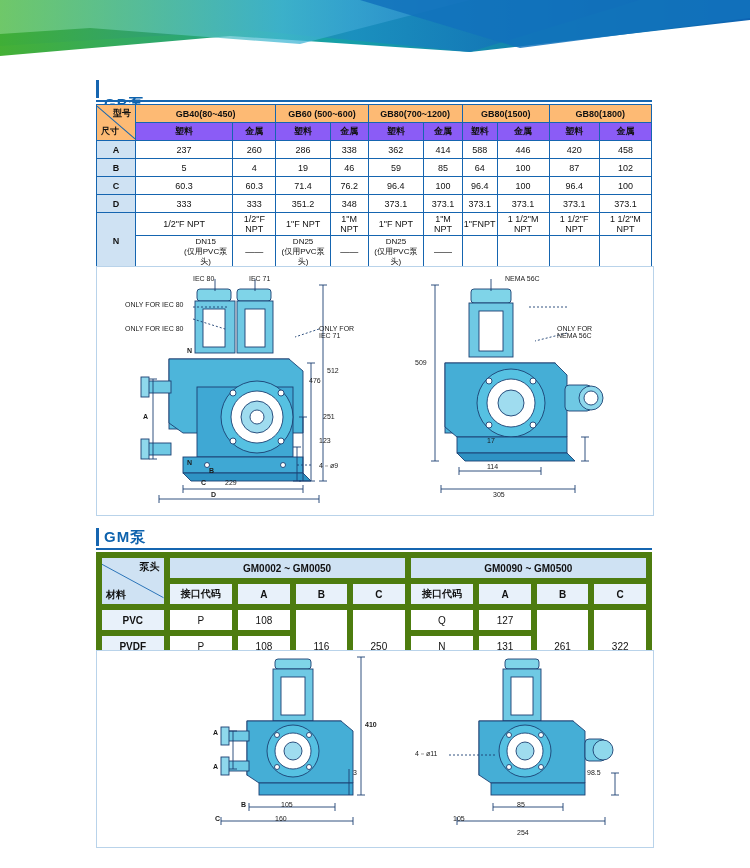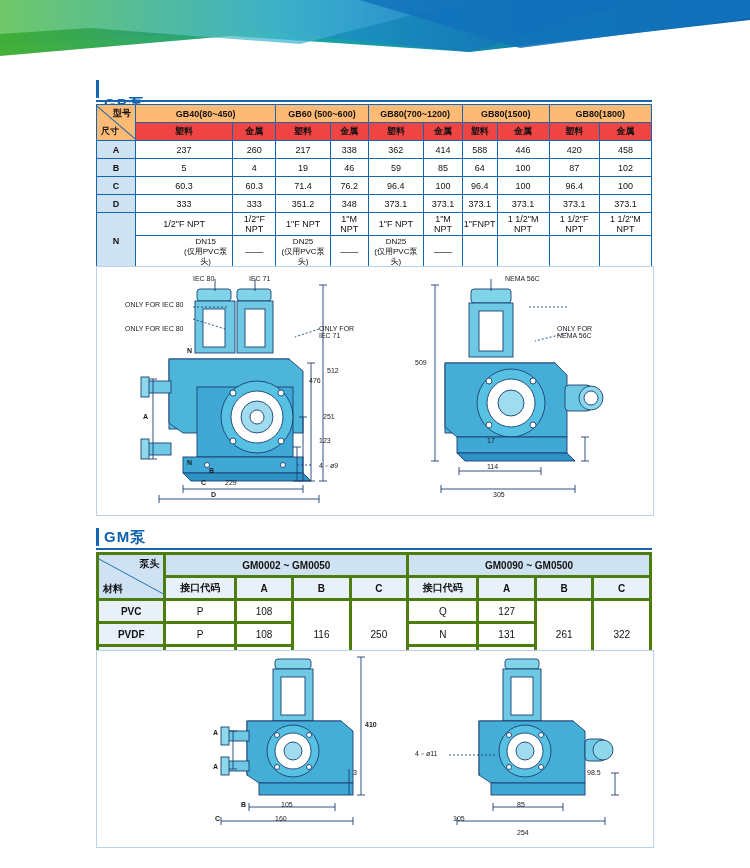--- a/index.html
+++ b/index.html
@@ -44,21 +44,21 @@
     padding:1px 1px;
     height:15px;
     color:#111;
     font-weight:normal;
   }
   .gb-table .hd{
     background:#fdba74;
     font-weight:bold;
   }
   .gb-table .hd2{
-    background:#ef4444;
+    background:#8b5cf6;
     font-weight:bold;
   }
   .gb-table .rowlbl{
     background:#cfe2f3;
     font-weight:bold;
     width:36px;
   }
   .diag-cell{
     position:relative;
     padding:0 !important;
@@ -69,21 +69,21 @@
   .diag-cell .ln{position:absolute;left:0;top:0;width:100%;height:100%;}
 
   .small2{font-size:8px;line-height:10px;}
 
   
   .gm-table{
     position:absolute;left:96px;top:552px;width:556px;
     font-size:10px;
   }
   .gm-table td{
-    border:3px solid #4d7c0f;
+    border:6px solid #4d7c0f;
     text-align:center;vertical-align:middle;
     height:18px;padding:1px 2px;
   }
   .gm-table .hd{background:#cfe2f3;font-weight:bold;}
   .gm-table .hd2{background:#e8f1fa;font-weight:bold;}
 
   
   .draw-panel{
     position:absolute;
     border:1px solid #b9d3ea;
@@ -155,21 +155,21 @@
     <td class="hd2">塑料</td>
     <td class="hd2">金属</td>
     <td class="hd2">塑料</td>
     <td class="hd2">金属</td>
   </tr>
 
   <tr>
     <td class="rowlbl">A</td>
     <td>237</td>
     <td>260</td>
-    <td>217</td>
+    <td>286</td>
     <td>338</td>
     <td>362</td>
     <td>414</td>
     <td>588</td>
     <td>446</td>
     <td>420</td>
     <td>458</td>
   </tr>
   <tr>
     <td class="rowlbl">B</td>

